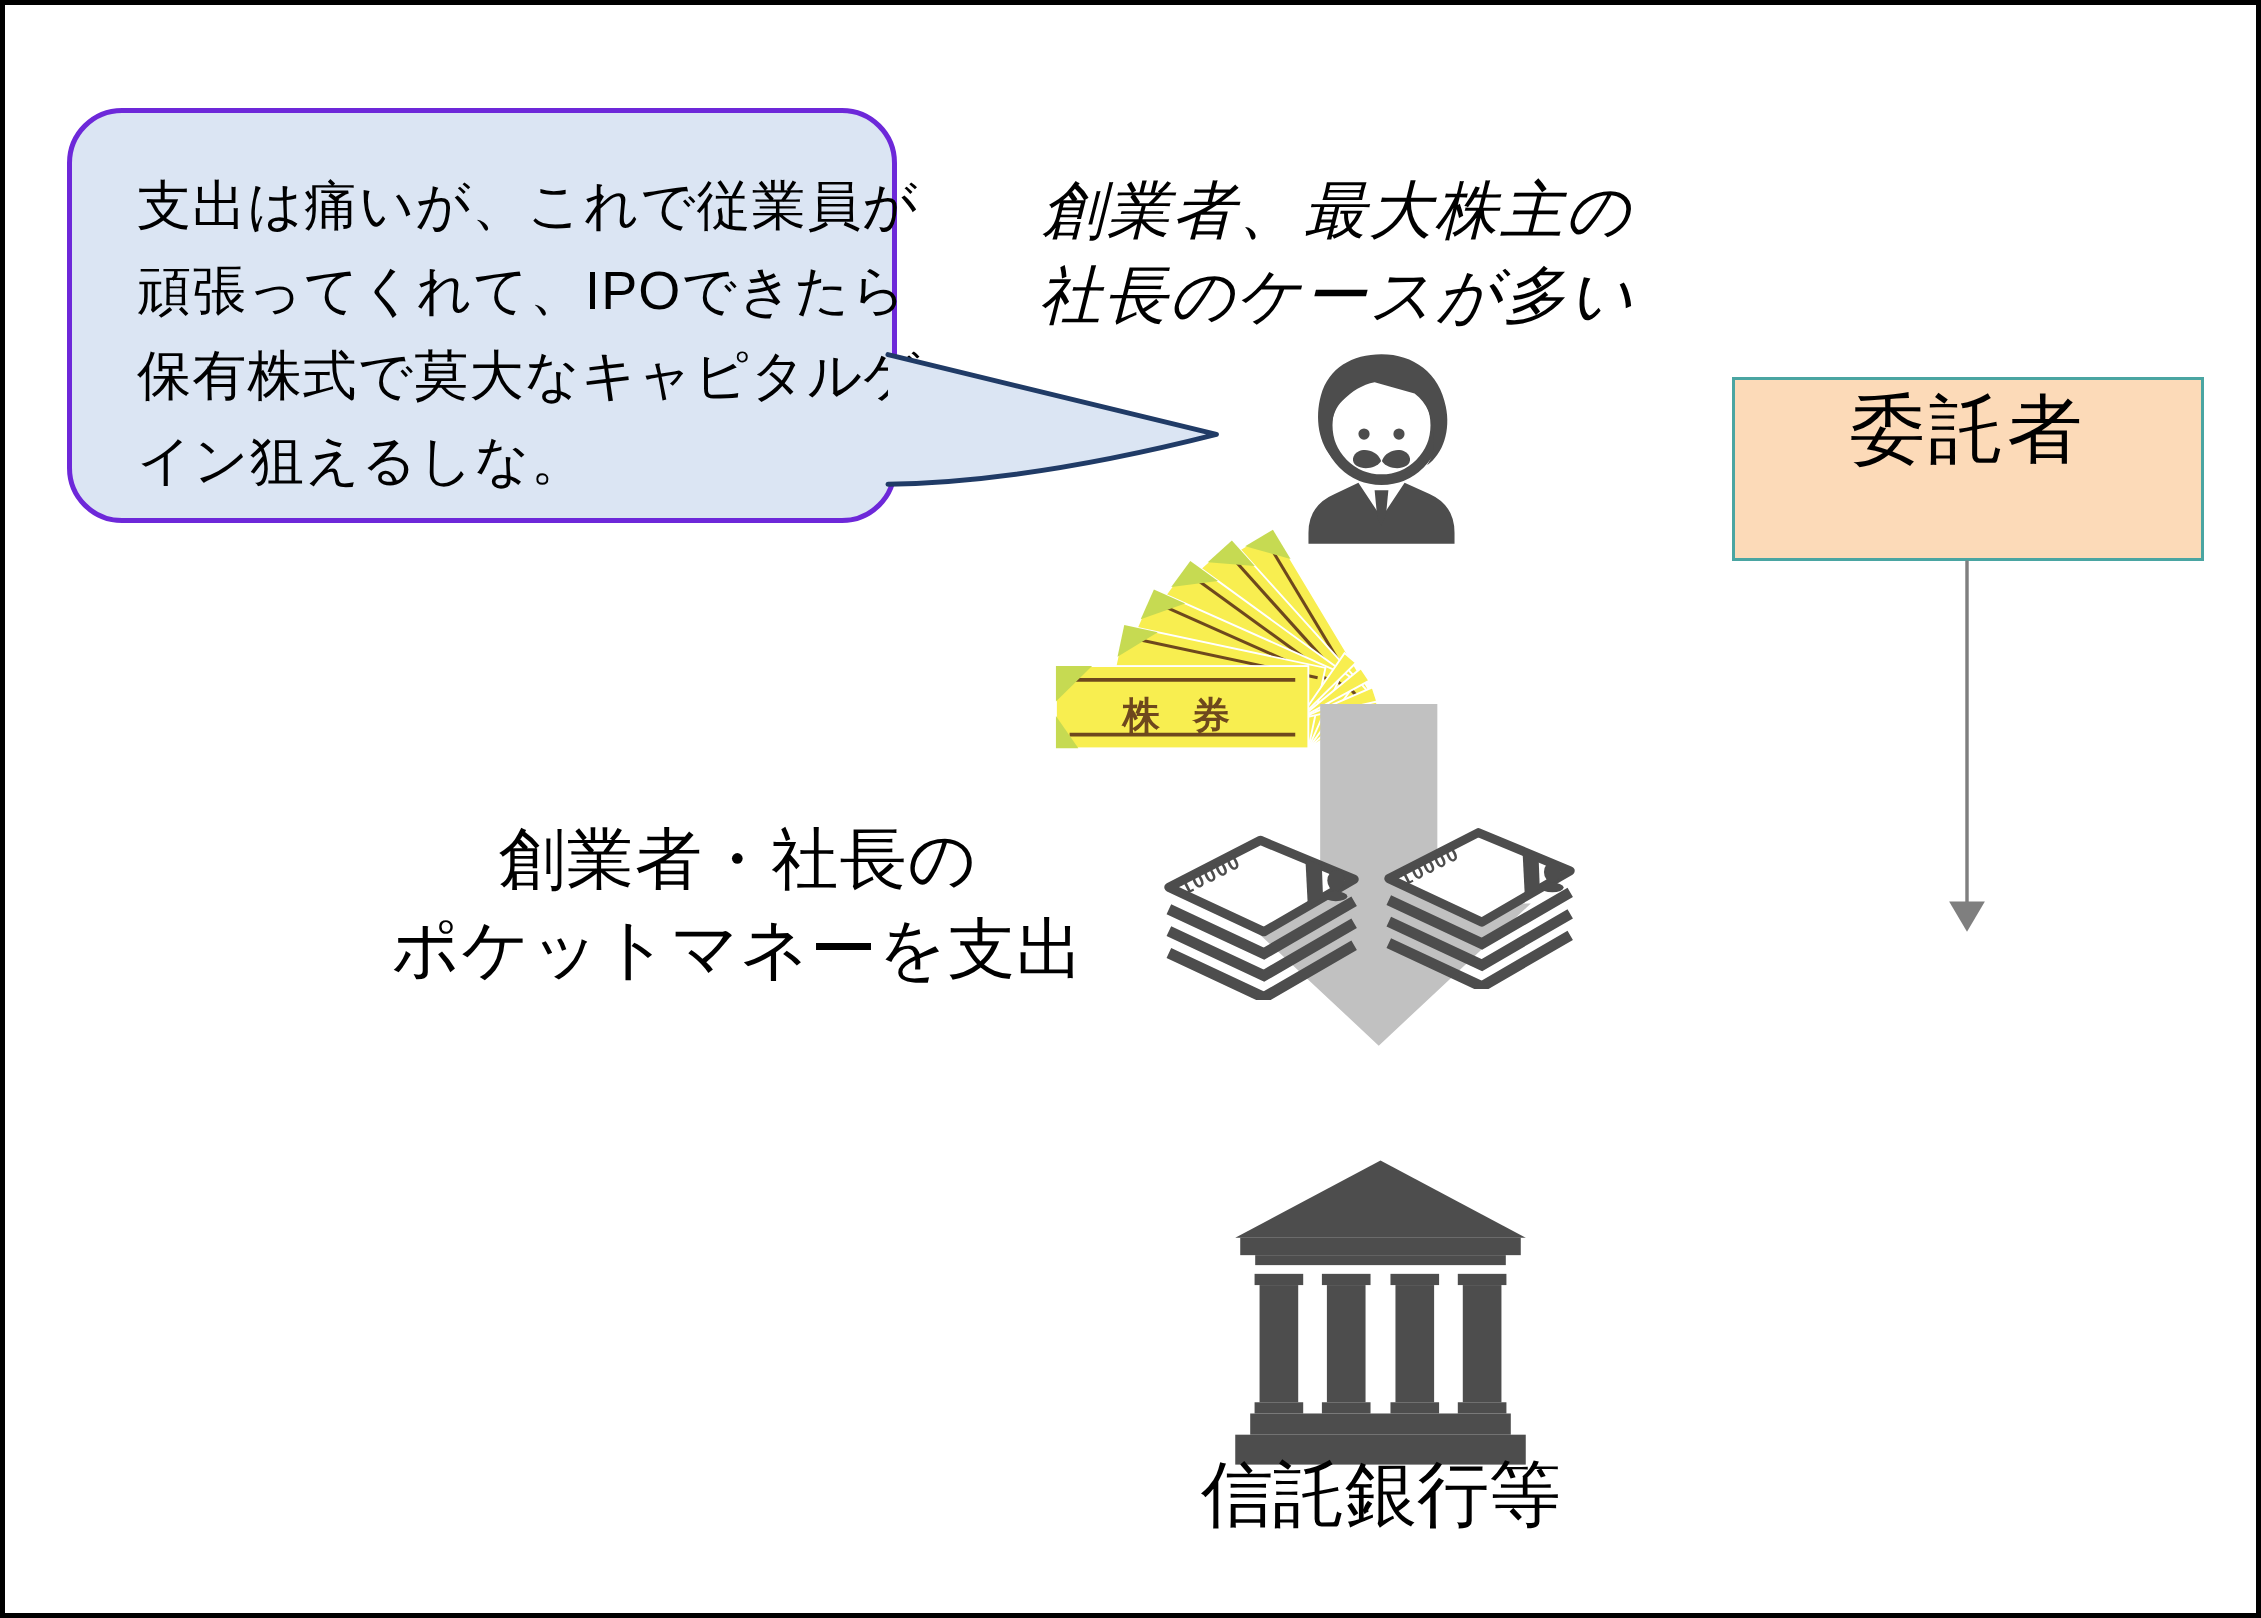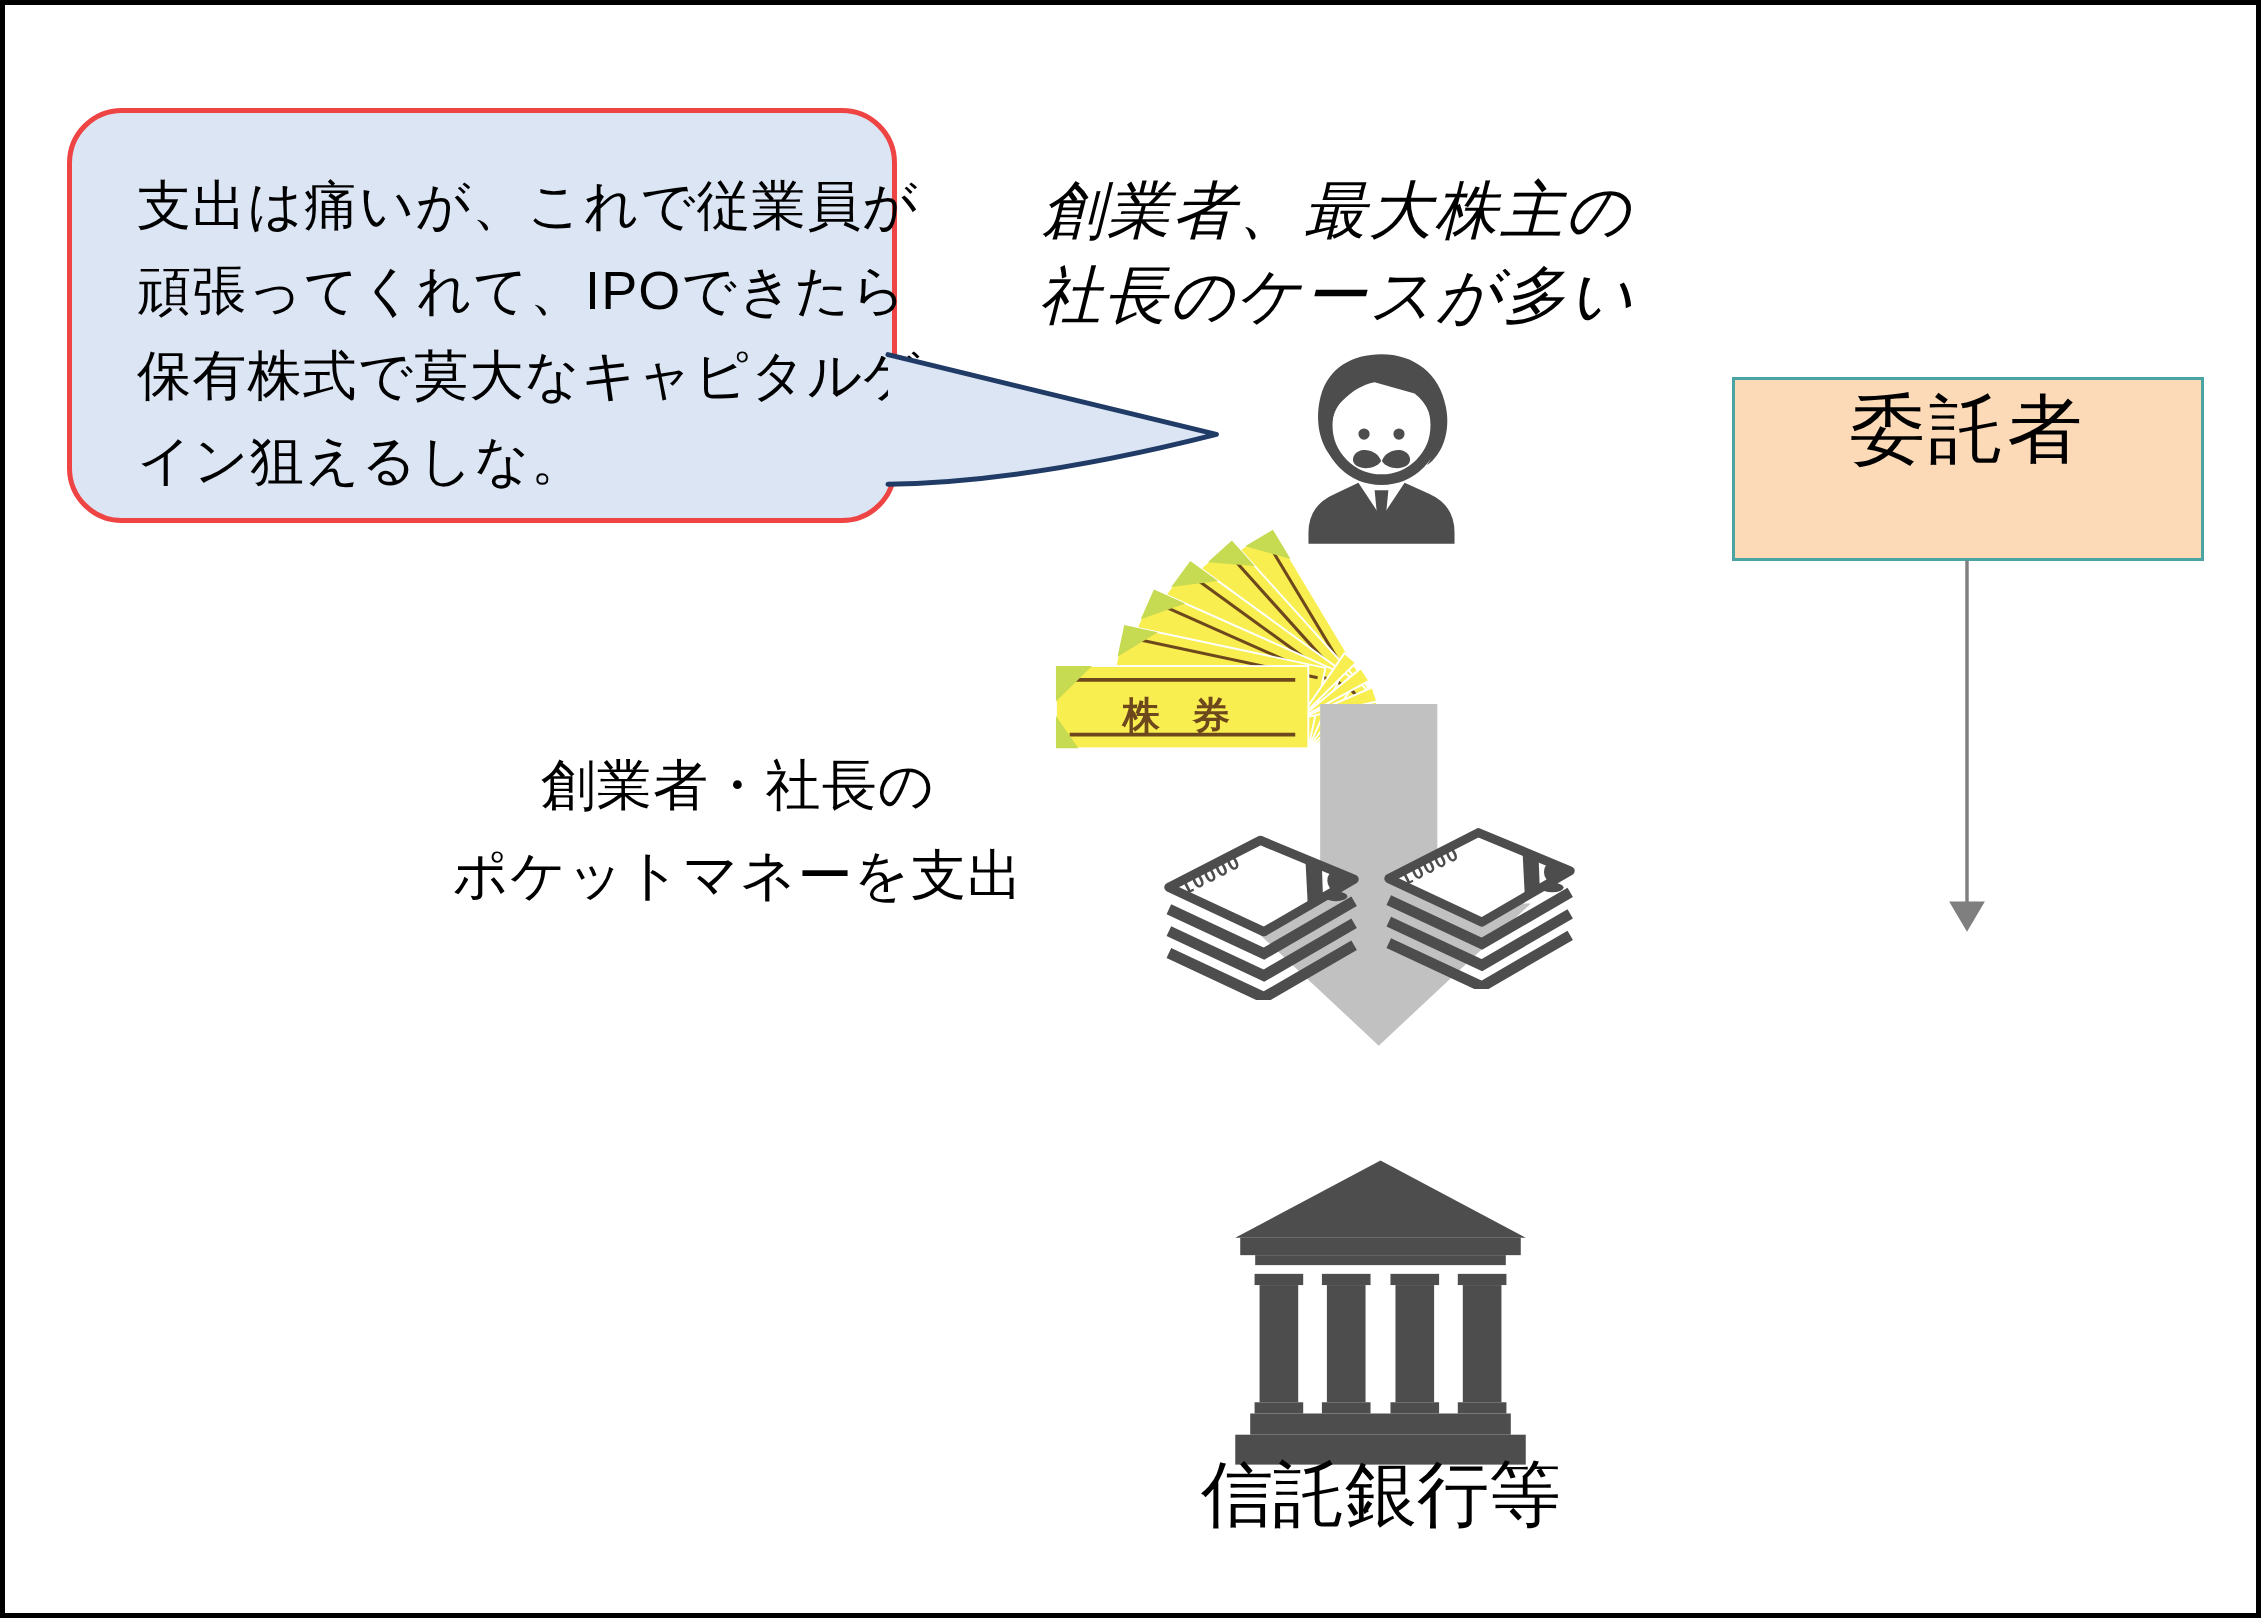--- a/index.html
+++ b/index.html
@@ -6,39 +6,39 @@
   .canvas{
     position:relative; width:2261px; height:1618px;
     box-sizing:border-box; border:5px solid #000; background:#fff;
     font-family:"Liberation Sans", sans-serif; color:#000; overflow:hidden;
   }
   .abs{position:absolute;}
 
   
   .bubble{
     left:62px; top:103px; width:830px; height:415px;
-    background:#dbe5f3; border:5px solid #ef4444; border-radius:55px;
+    background:#dbe5f3; border:5px solid #6d28d9; border-radius:55px;
     box-sizing:border-box;
   }
   .bubble-text{
     padding:50px 37px 0 65px;
     font-size:54px; line-height:85px; letter-spacing:1.2px; white-space:nowrap;
   }
 
   
   .top-caption{
     left:936px; top:163px; width:792px;
     font-size:63px; line-height:85px; letter-spacing:2.5px;
     text-align:center; white-space:nowrap;font-style:italic;
   }
 
   
   .spend-caption{
-    left:337px; top:735px; width:792px;
-    font-size:55px; line-height:90px; letter-spacing:1.2px;
+    left:337px; top:809px; width:792px;
+    font-size:67px; line-height:90px; letter-spacing:1.2px;
     text-align:center; white-space:nowrap;
   }
 
   
   .bank-caption{
     left:1117px; top:1442px; width:518px;
     font-size:72px; text-align:center; white-space:nowrap;
   }
 
   

